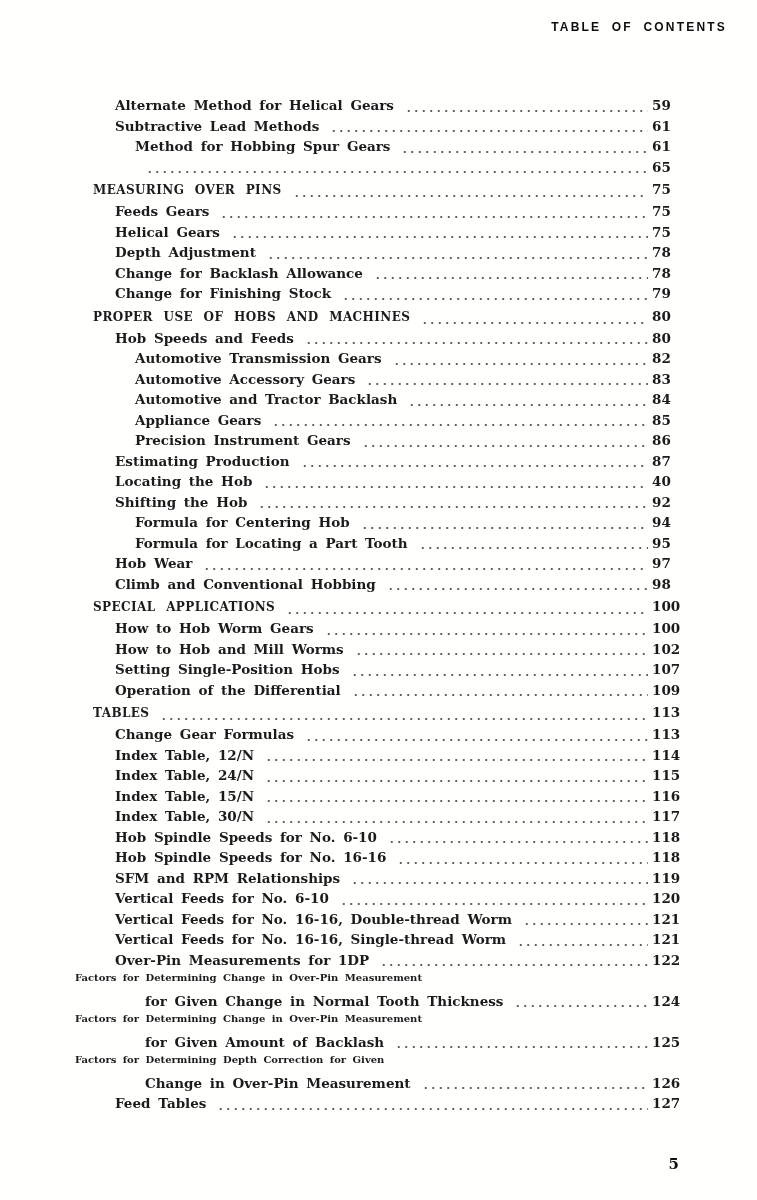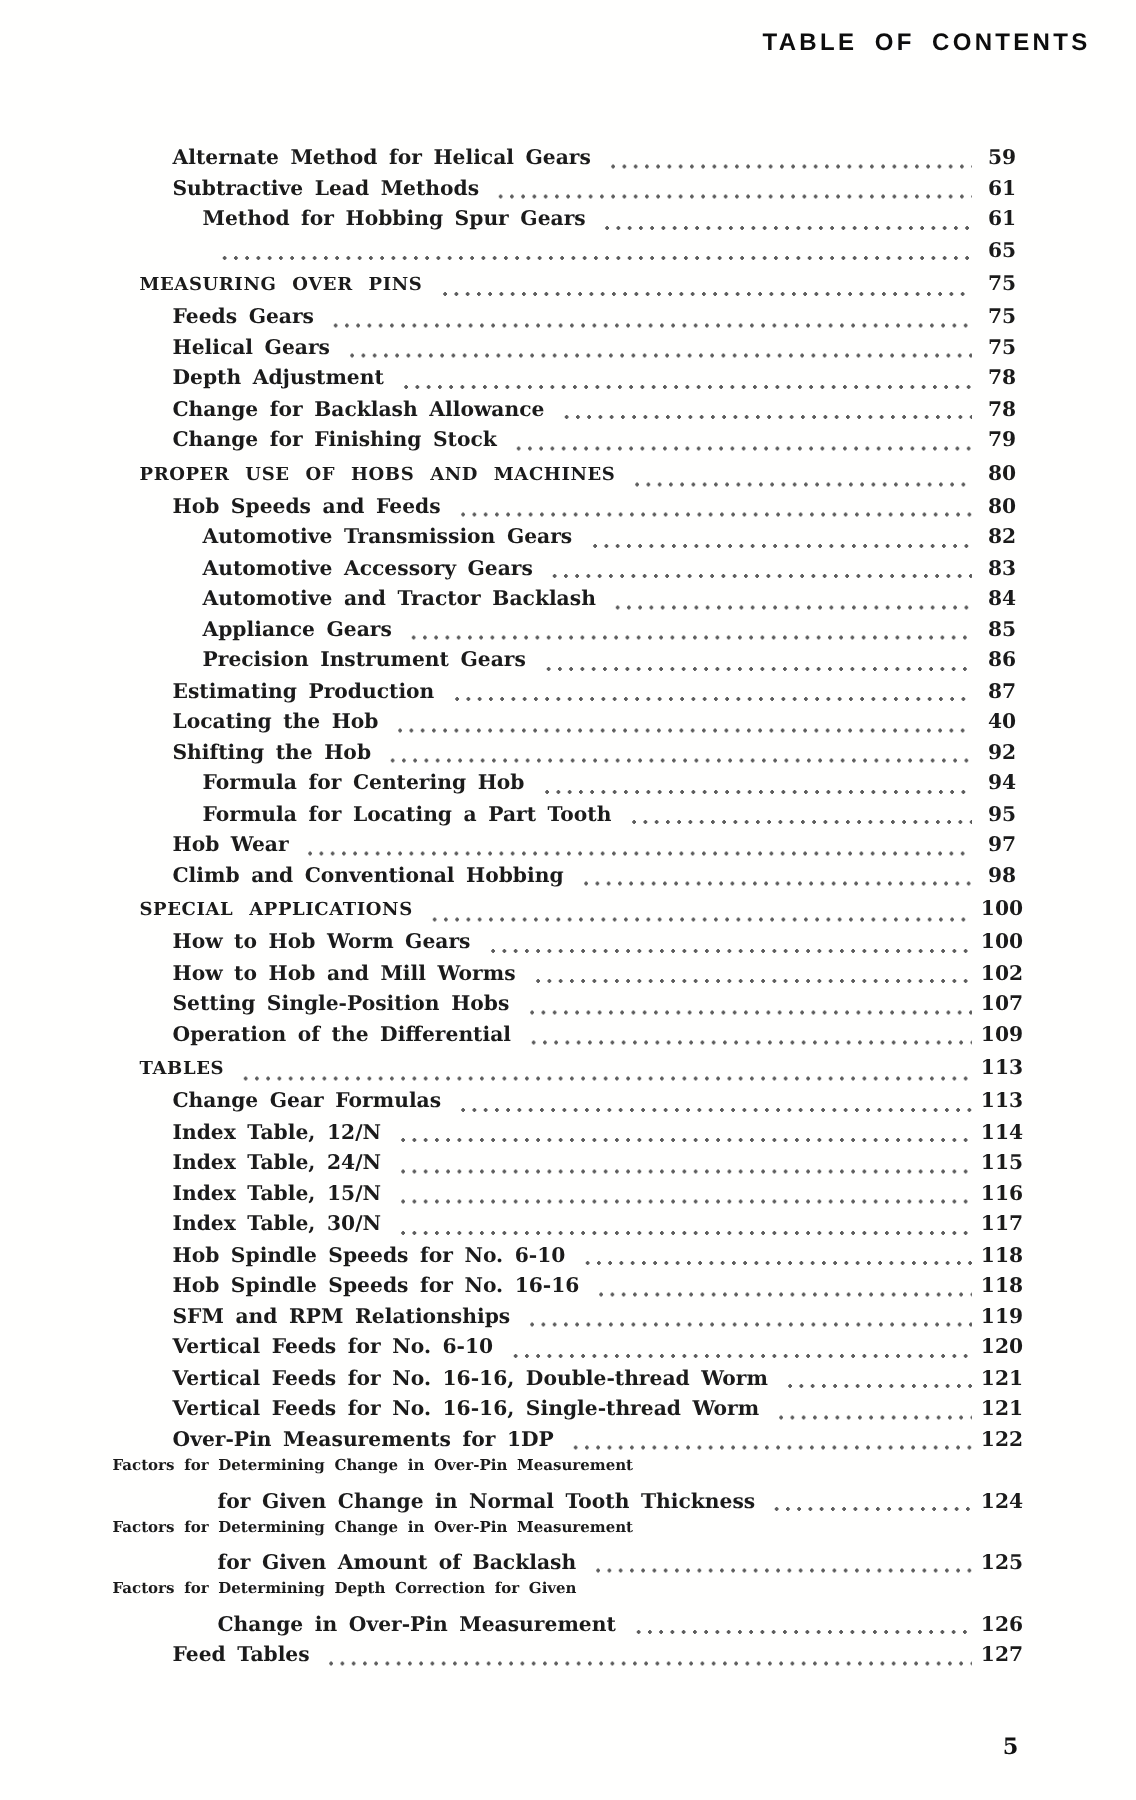--- a/index.html
+++ b/index.html
@@ -15,21 +15,21 @@
     overflow: hidden;
     font-family: "DejaVu Serif", serif;
     color: #1b1b1b;
   }
   .toc-header {
     position: absolute;
     top: 20px;
     right: 30px;
     font-family: "Liberation Sans", sans-serif;
     font-weight: bold;
-    font-size: 16px;
+    font-size: 12px;
     letter-spacing: 2.2px;
     word-spacing: 5px;
     color: #0d0d0d;
   }
   .toc {
     position: absolute;
     top: 97px;
     left: 53px;
     right: 73px;
   }
@@ -66,21 +66,21 @@
     min-width: 16px;
     align-self: stretch;
     margin: 0 4px 0 9px;
     background-image: radial-gradient(circle, #5d5d5d 1.05px, rgba(0,0,0,0) 1.3px);
     background-size: 7.5px 4px;
     background-repeat: repeat-x;
     background-position: left 2px bottom 5px;
   }
   .page-num {
     flex: 0 0 32px;
-    text-align: center;
+    text-align: left;
     font-size: 13.5px;
     font-weight: bold;
   }
   .folio {
     position: absolute;
     top: 1155px;
     right: 78px;
     font-weight: bold;
     font-size: 15px;
     color: #111;

